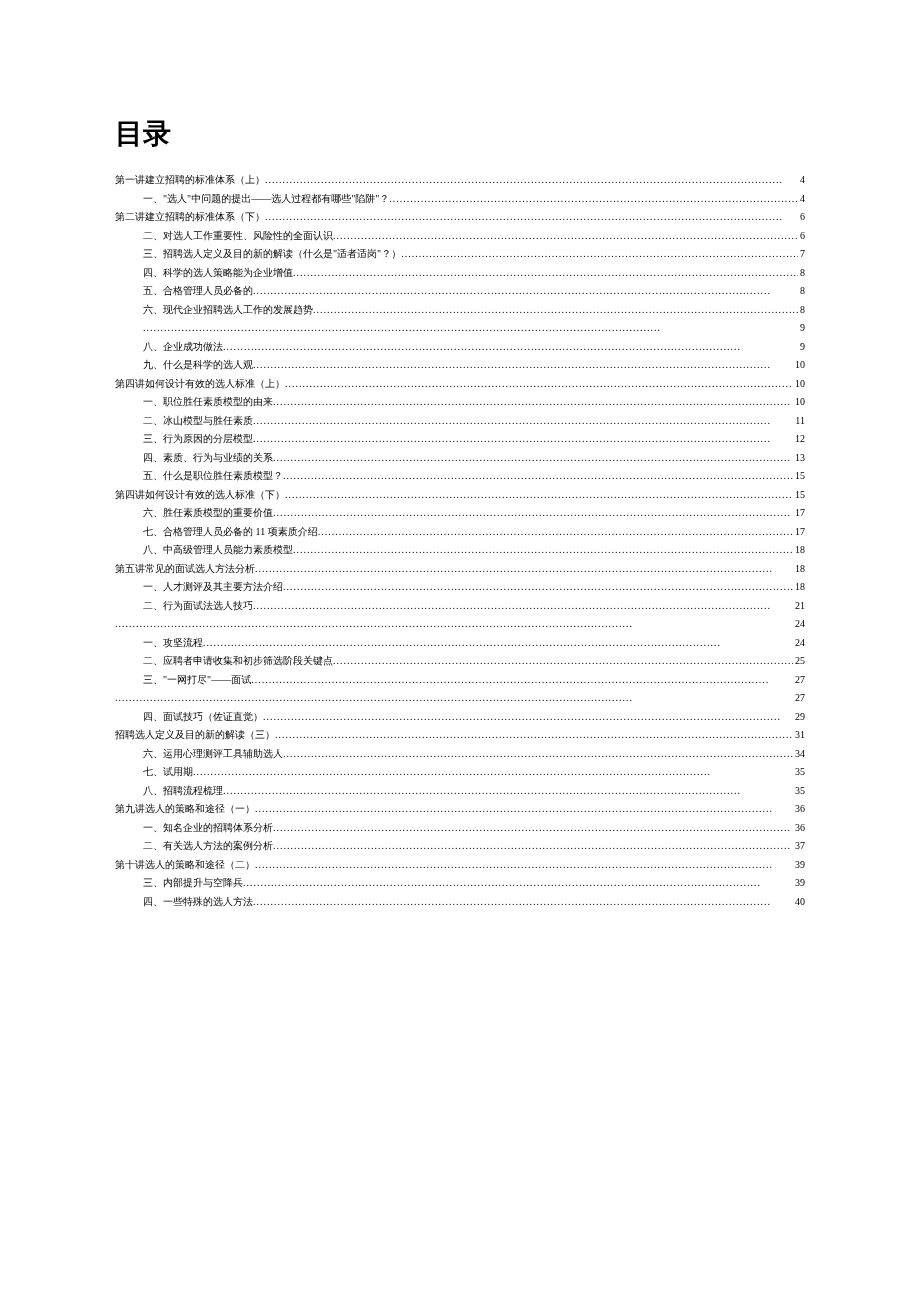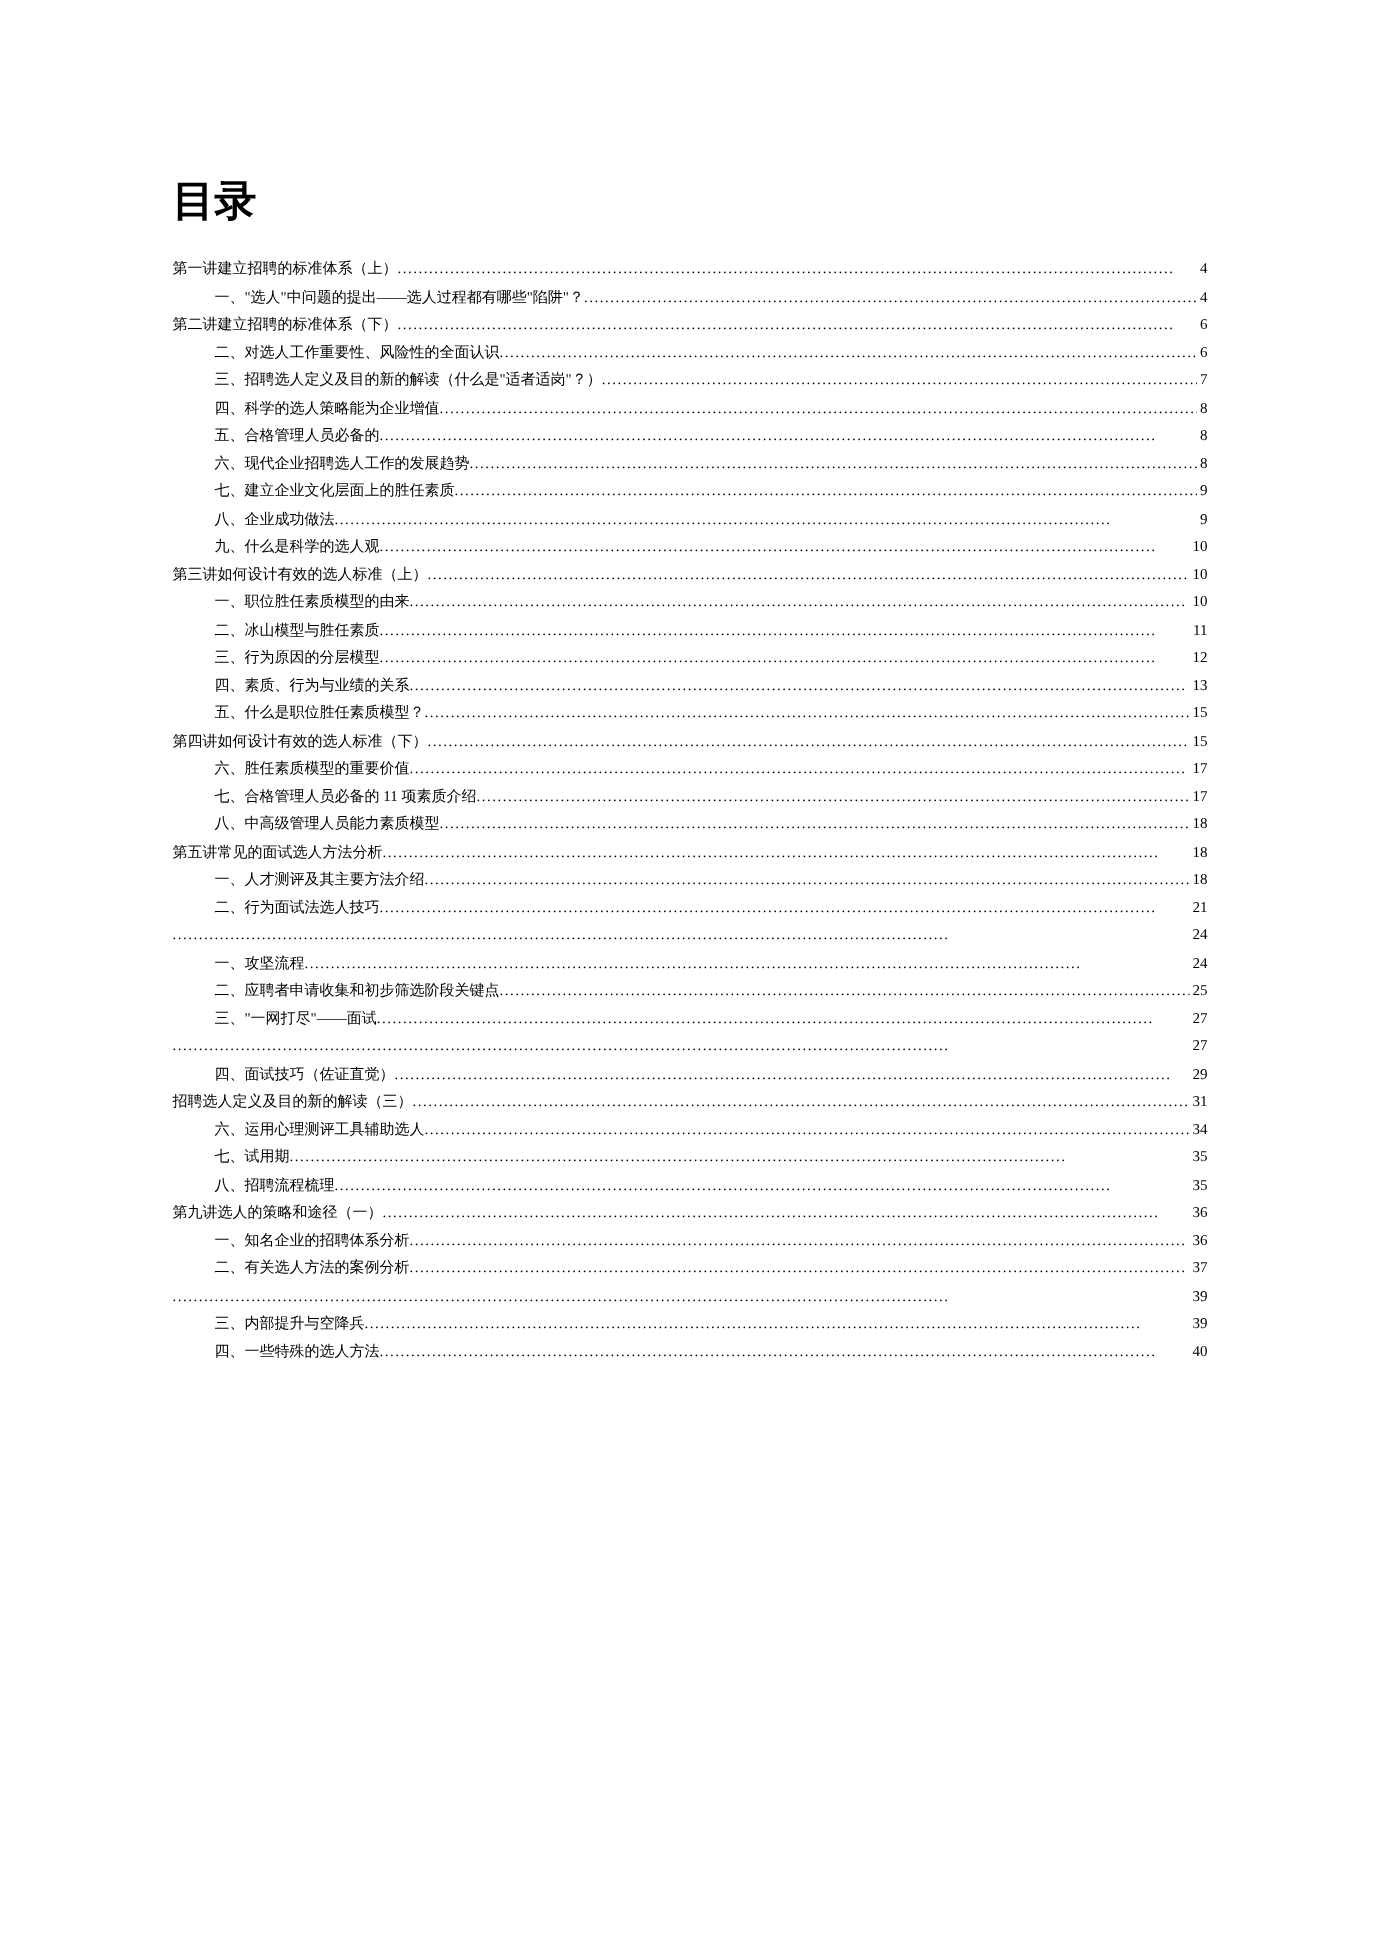--- a/index.html
+++ b/index.html
@@ -91,36 +91,35 @@
       <span class="toc-label">五、合格管理人员必备的</span>
       <span class="toc-dots"></span>
       <span class="toc-page">8</span>
     </div>
     <div class="toc-line level2">
       <span class="toc-label">六、现代企业招聘选人工作的发展趋势</span>
       <span class="toc-dots"></span>
       <span class="toc-page">8</span>
     </div>
     <div class="toc-line level2">
-      <span class="toc-label">七、建立企业文化层面上的胜任素质</span>
       <span class="toc-dots"></span>
       <span class="toc-page">9</span>
     </div>
     <div class="toc-line level2">
       <span class="toc-label">八、企业成功做法</span>
       <span class="toc-dots"></span>
       <span class="toc-page">9</span>
     </div>
     <div class="toc-line level2">
       <span class="toc-label">九、什么是科学的选人观</span>
       <span class="toc-dots"></span>
       <span class="toc-page">10</span>
     </div>
     <div class="toc-line level1">
-      <span class="toc-label">第三讲如何设计有效的选人标准（上）</span>
+      <span class="toc-label">第四讲如何设计有效的选人标准（上）</span>
       <span class="toc-dots"></span>
       <span class="toc-page">10</span>
     </div>
     <div class="toc-line level2">
       <span class="toc-label">一、职位胜任素质模型的由来</span>
       <span class="toc-dots"></span>
       <span class="toc-page">10</span>
     </div>
     <div class="toc-line level2">
       <span class="toc-label">二、冰山模型与胜任素质</span>
@@ -234,20 +233,21 @@
       <span class="toc-label">一、知名企业的招聘体系分析</span>
       <span class="toc-dots"></span>
       <span class="toc-page">36</span>
     </div>
     <div class="toc-line level2">
       <span class="toc-label">二、有关选人方法的案例分析</span>
       <span class="toc-dots"></span>
       <span class="toc-page">37</span>
     </div>
     <div class="toc-line level1">
+      <span class="toc-label">第十讲选人的策略和途径（二）</span>
       <span class="toc-dots"></span>
       <span class="toc-page">39</span>
     </div>
     <div class="toc-line level2">
       <span class="toc-label">三、内部提升与空降兵</span>
       <span class="toc-dots"></span>
       <span class="toc-page">39</span>
     </div>
     <div class="toc-line level2">
       <span class="toc-label">四、一些特殊的选人方法</span>

